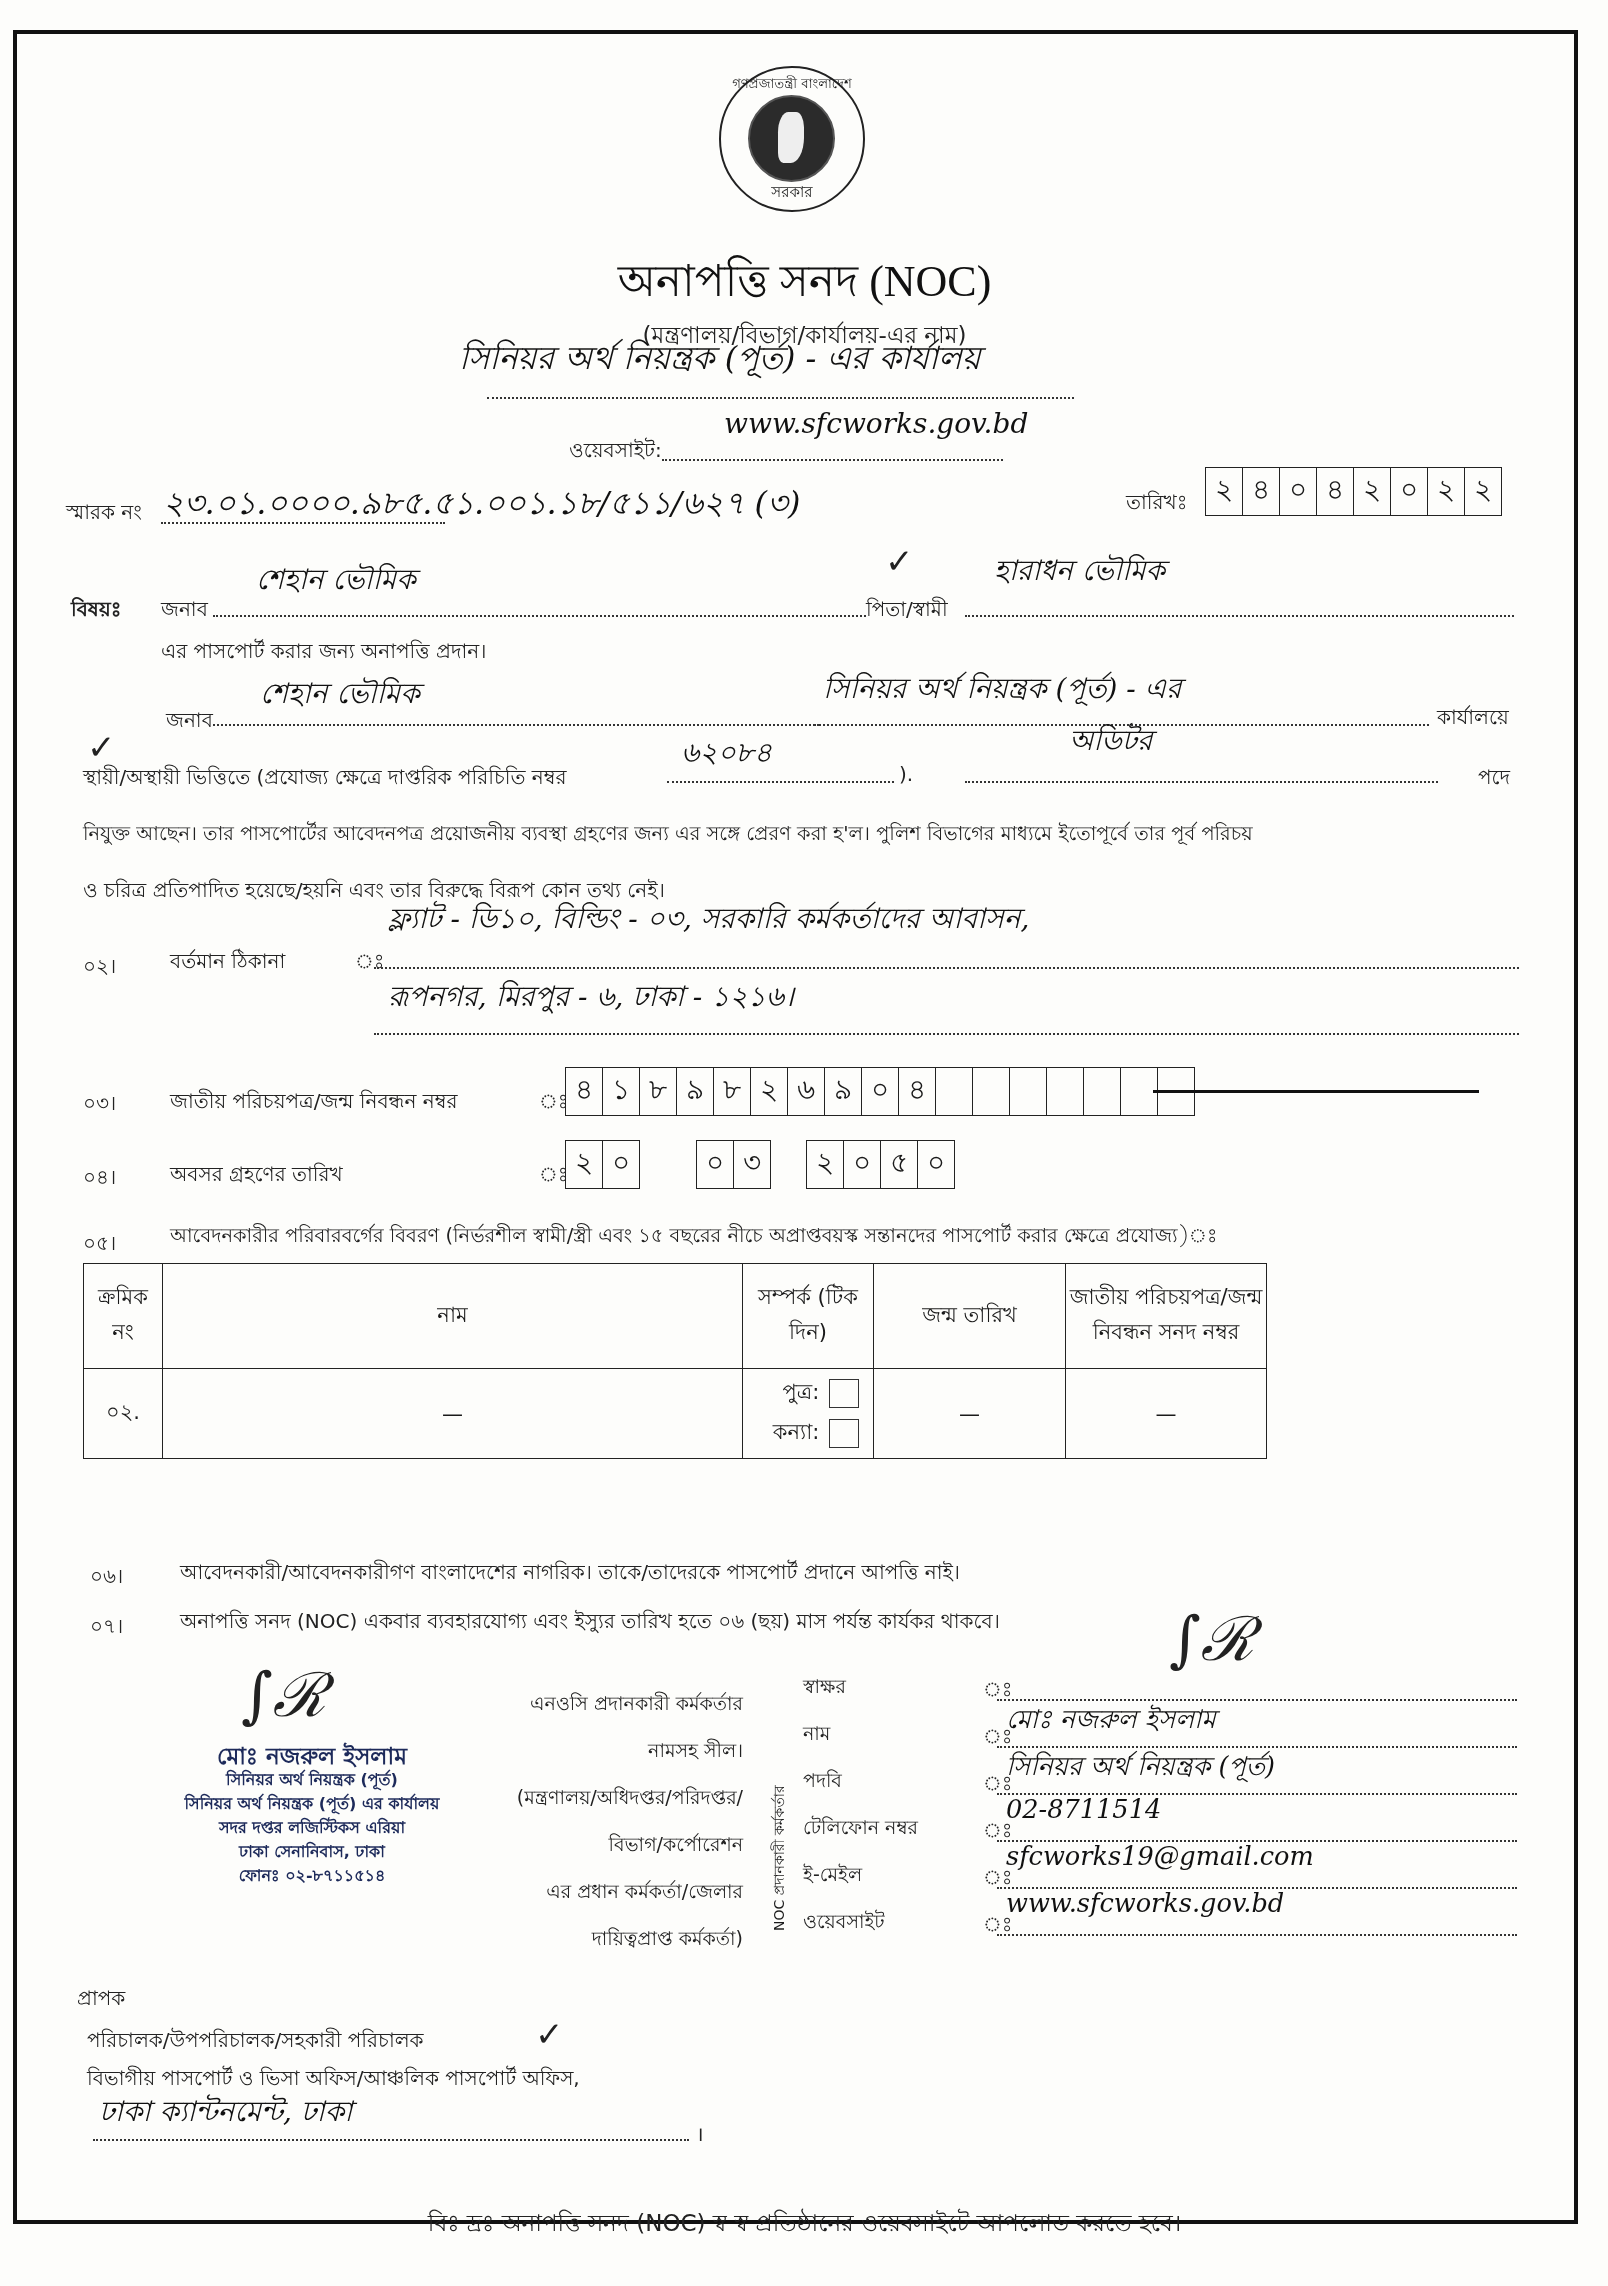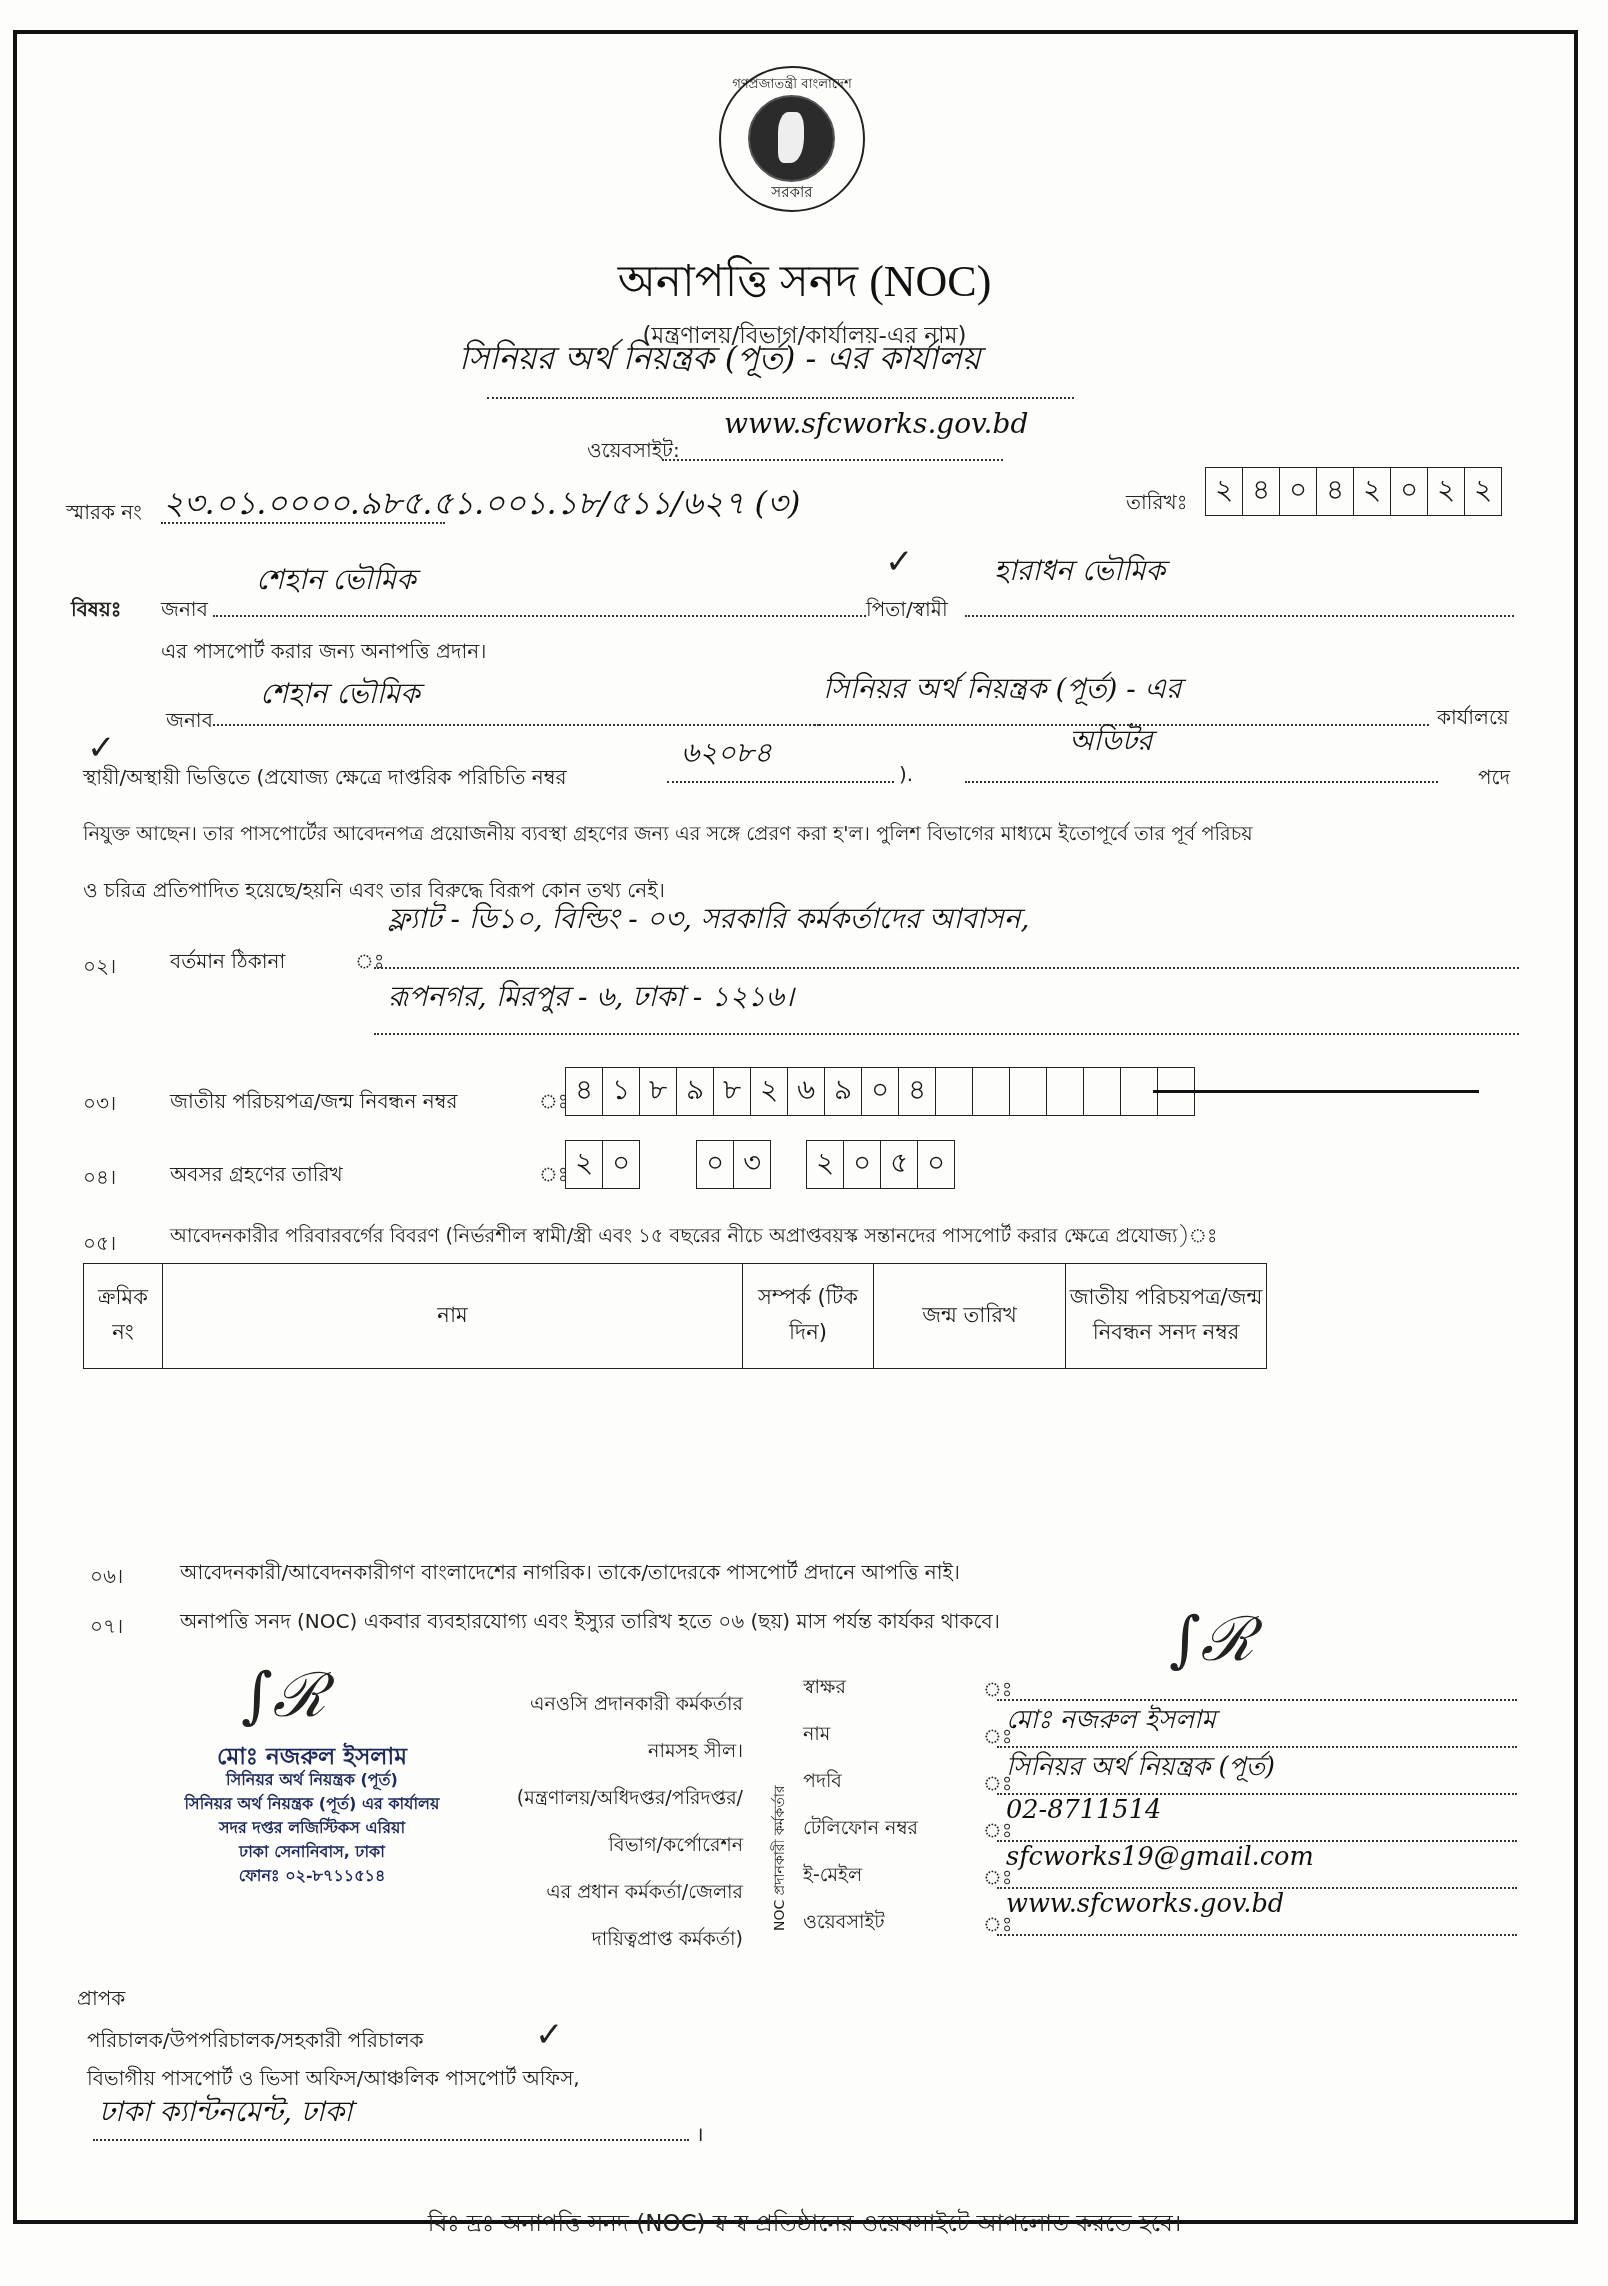--- a/index.html
+++ b/index.html
@@ -39,21 +39,21 @@
   <div class="seal-inner">
       <div class="seal-map"></div>
     </div>
   <div class="seal-bot">সরকার</div>
 </div>
 
 <div class="abs title" style="left:0;width:1609px;text-align:center;top:248px;">অনাপত্তি সনদ (NOC)</div>
 <div class="abs print" style="left:0;width:1609px;text-align:center;top:317px;font-size:23px;">(মন্ত্রণালয়/বিভাগ/কার্যালয়-এর নাম)</div>
 <div class="abs hand" style="left:459px;top:333px;font-size:32px;">সিনিয়র অর্থ নিয়ন্ত্রক (পূর্ত) - এর কার্যালয়</div>
 <div class="abs dots" style="left:487px;top:397px;width:587px;"></div>
-<div class="abs print" style="left:587px;top:435px;text-align:center;">ওয়েবসাইট:</div>
+<div class="abs print" style="left:569px;top:435px;text-align:center;">ওয়েবসাইট:</div>
 <div class="abs hand" style="left:724px;top:407px;">www.sfcworks.gov.bd</div>
 <div class="abs dots" style="left:662px;top:459px;width:341px;"></div>
 
 <div class="abs print" style="left:66px;top:497px;">স্মারক নং</div>
 <div class="abs hand" style="left:163px;top:478px;font-size:32px;">২৩.০১.০০০০.৯৮৫.৫১.০০১.১৮/৫১১/৬২৭ (৩)</div>
 <div class="abs dots" style="left:161px;top:522px;width:284px;"></div>
 <div class="abs print" style="left:1126px;top:487px;">তারিখঃ</div>
 <div class="abs boxrow" id="date-boxes" style="left:1205px;top:467px;">
     <div class="cell">২</div>
     <div class="cell">৪</div>
@@ -149,20 +149,36 @@
 
 <table class="family">
   <tbody>
       <tr>
     <th style="width:76px;">ক্রমিক নং</th>
     <th style="width:577px;">নাম</th>
     <th style="width:128px;margin-left:48px;">সম্পর্ক (টিক দিন)</th>
     <th style="width:189px;">জন্ম তারিখ</th>
     <th>জাতীয় পরিচয়পত্র/জন্ম নিবন্ধন সনদ নম্বর</th>
   </tr>
+  <tr>
+    <td>০২.</td>
+    <td>—</td>
+    <td>
+      <div class="rel">
+            <span>পুত্র:</span>
+            <span class="chk"></span>
+          </div>
+      <div class="rel">
+            <span>কন্যা:</span>
+            <span class="chk"></span>
+          </div>
+    </td>
+    <td>—</td>
+    <td>—</td>
+  </tr>
 </tbody>
   </table>
 
 <div class="abs print" style="left:90px;top:1561px;">০৬।</div>
 <div class="abs print" style="left:180px;top:1557px;">আবেদনকারী/আবেদনকারীগণ বাংলাদেশের নাগরিক। তাকে/তাদেরকে পাসপোর্ট প্রদানে আপত্তি নাই।</div>
 <div class="abs print" style="left:90px;top:1611px;">০৭।</div>
 <div class="abs print" style="left:180px;top:1606px;">অনাপত্তি সনদ (NOC) একবার ব্যবহারযোগ্য এবং ইস্যুর তারিখ হতে ০৬ (ছয়) মাস পর্যন্ত কার্যকর থাকবে।</div>
 
 <div class="abs sig" style="left:241px;top:1651px;">∫ℛ</div>
 <div class="abs sig" style="left:1169px;top:1595px;">∫ℛ</div>

